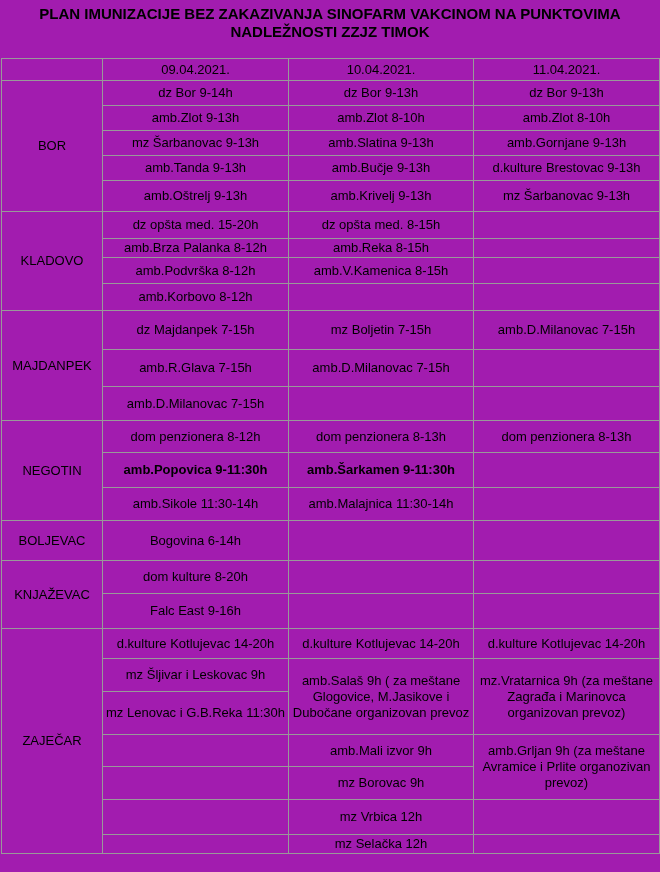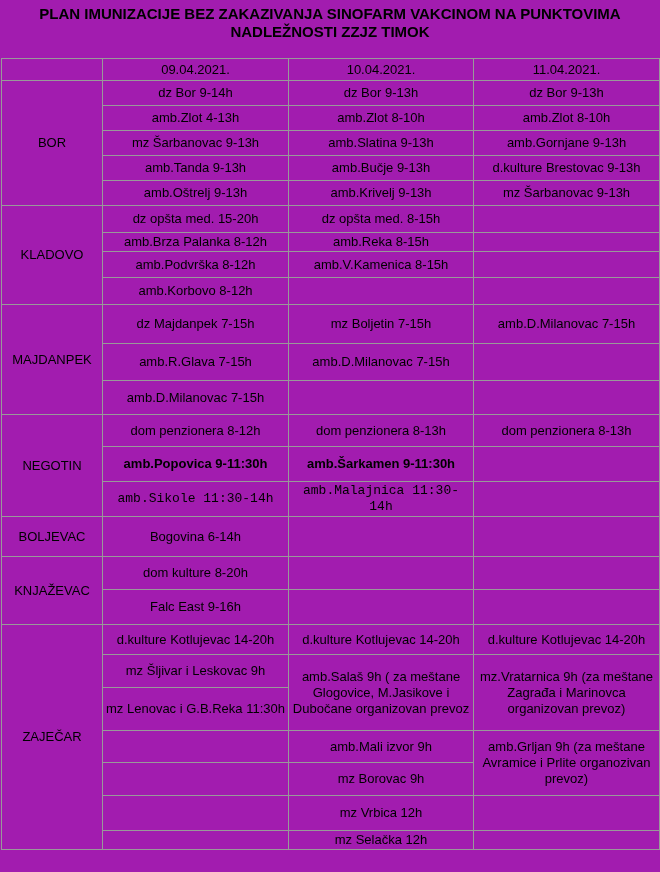--- a/index.html
+++ b/index.html
@@ -74,35 +74,35 @@
         <td>10.04.2021.</td>
         <td>11.04.2021.</td>
       </tr>
     <tr style="height: 25px;">
           <td class="region" rowspan="5">BOR</td>
           <td>dz Bor 9-14h</td>
           <td>dz Bor 9-13h</td>
           <td>dz Bor 9-13h</td>
         </tr>
         <tr style="height: 25px;">
-          <td>amb.Zlot 4-13h</td>
+          <td>amb.Zlot 9-13h</td>
           <td>amb.Zlot 8-10h</td>
           <td>amb.Zlot 8-10h</td>
         </tr>
         <tr style="height: 25px;">
           <td>mz Šarbanovac 9-13h</td>
           <td>amb.Slatina 9-13h</td>
           <td>amb.Gornjane 9-13h</td>
         </tr>
         <tr style="height: 25px;">
           <td>amb.Tanda 9-13h</td>
           <td>amb.Bučje 9-13h</td>
           <td>d.kulture Brestovac 9-13h</td>
         </tr>
-        <tr style="height: 25px;">
+        <tr style="height: 31px;">
           <td>amb.Oštrelj 9-13h</td>
           <td>amb.Krivelj 9-13h</td>
           <td>mz Šarbanovac 9-13h</td>
         </tr>
         <tr style="height: 27px;">
           <td class="region" rowspan="4">KLADOVO</td>
           <td>dz opšta med. 15-20h</td>
           <td>dz opšta med. 8-15h</td>
           <td></td>
         </tr>
@@ -141,21 +141,21 @@
           <td class="region" rowspan="3">NEGOTIN</td>
           <td>dom penzionera 8-12h</td>
           <td>dom penzionera 8-13h</td>
           <td>dom penzionera 8-13h</td>
         </tr>
         <tr style="height: 35px; font-weight: bold;">
           <td>amb.Popovica 9-11:30h</td>
           <td>amb.Šarkamen 9-11:30h</td>
           <td></td>
         </tr>
-        <tr style="height: 33px; font-family: Liberation Mono, monospace;">
+        <tr style="height: 33px;">
           <td>amb.Sikole 11:30-14h</td>
           <td>amb.Malajnica 11:30-14h</td>
           <td></td>
         </tr>
         <tr style="height: 40px;">
           <td class="region" rowspan="1">BOLJEVAC</td>
           <td>Bogovina 6-14h</td>
           <td></td>
           <td></td>
         </tr>

